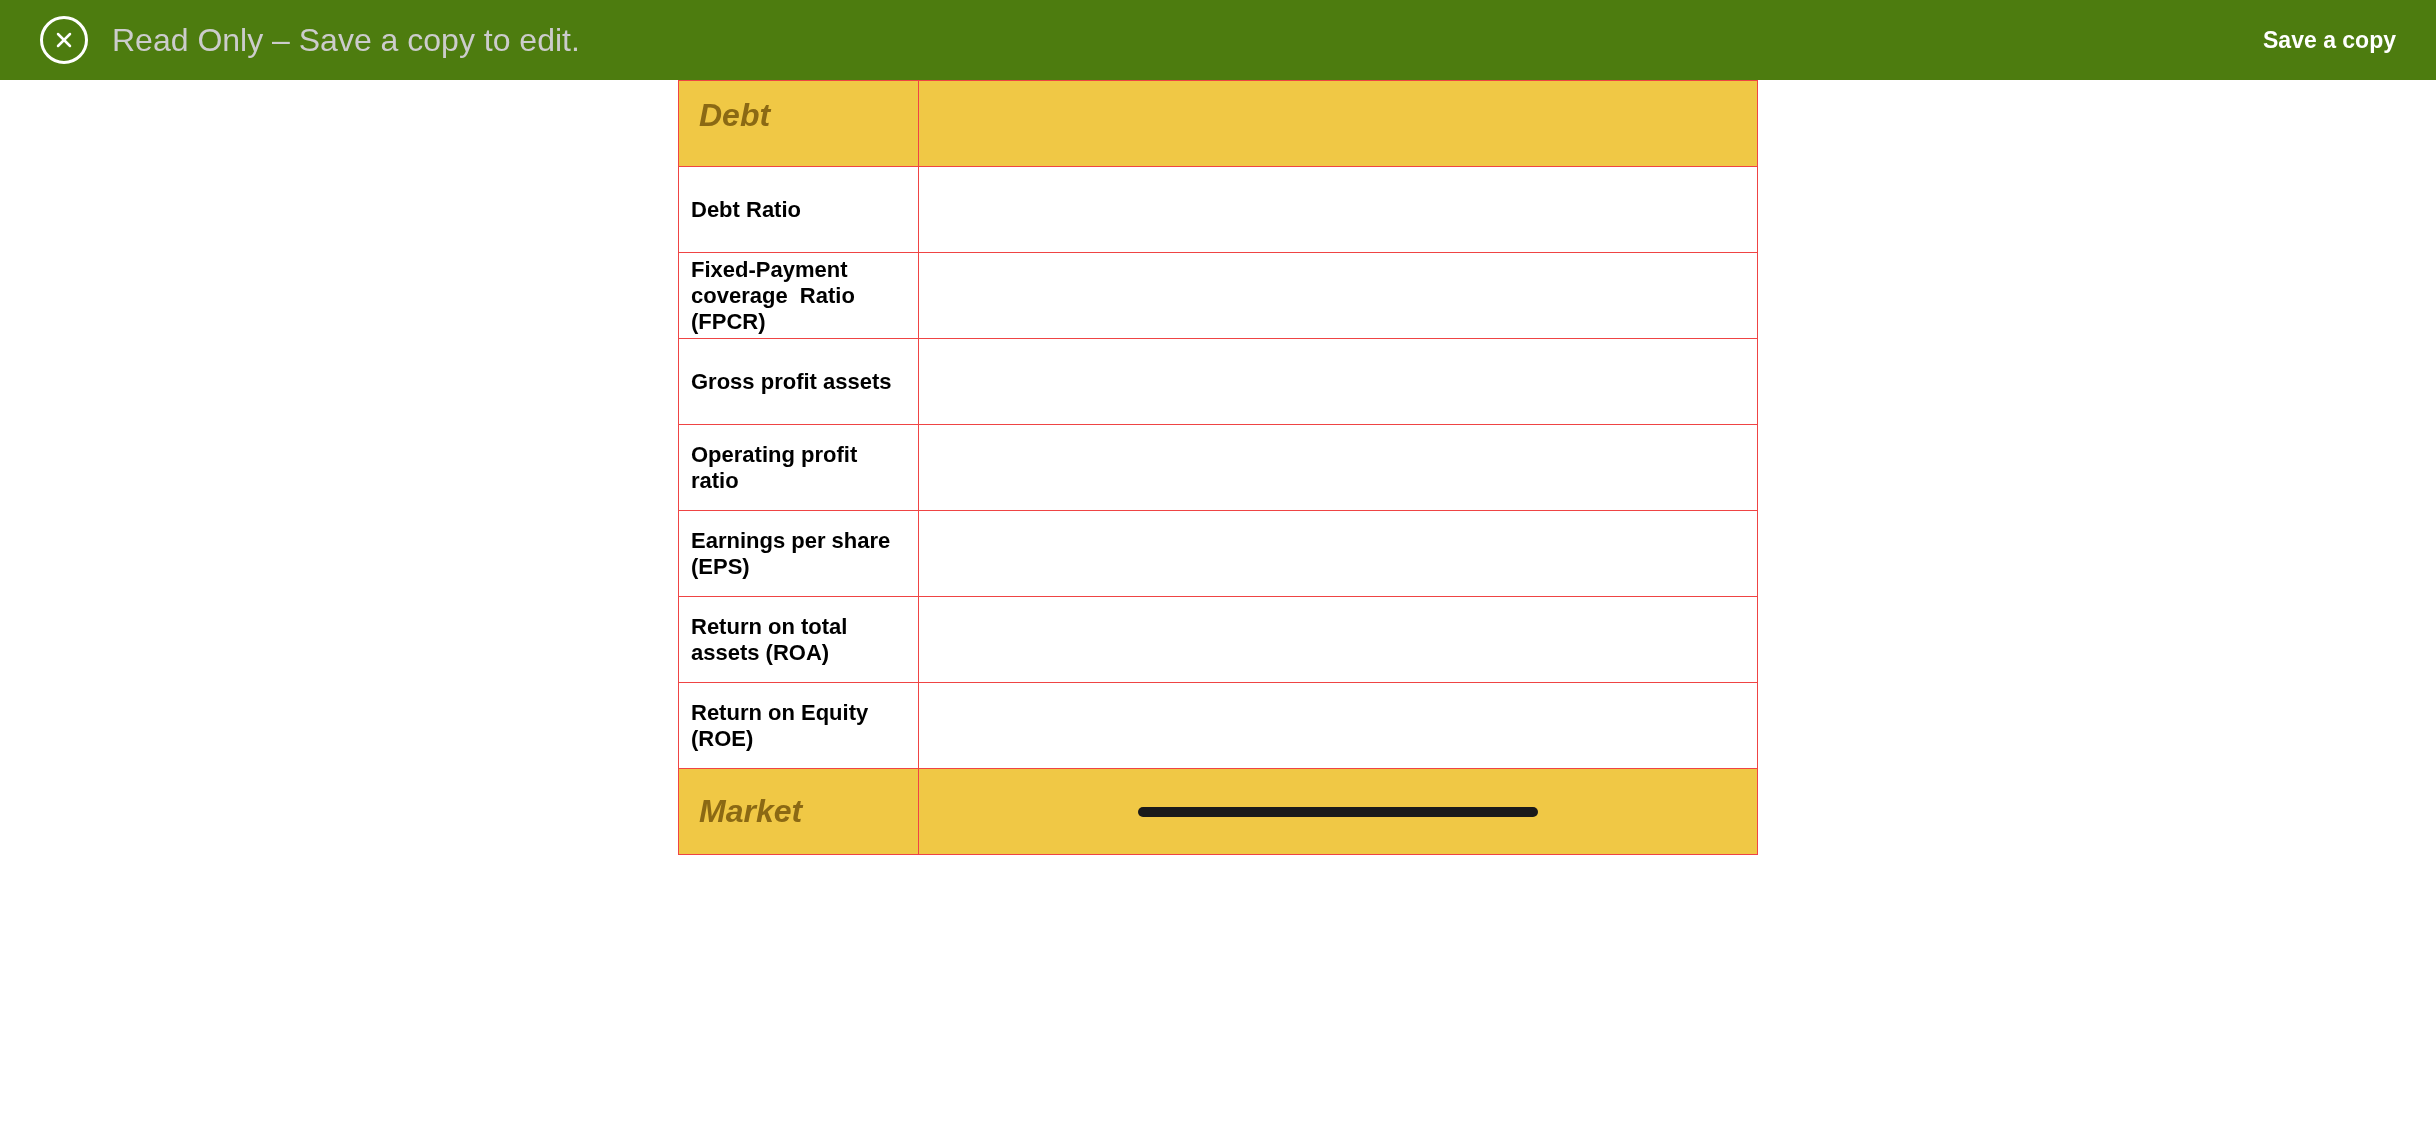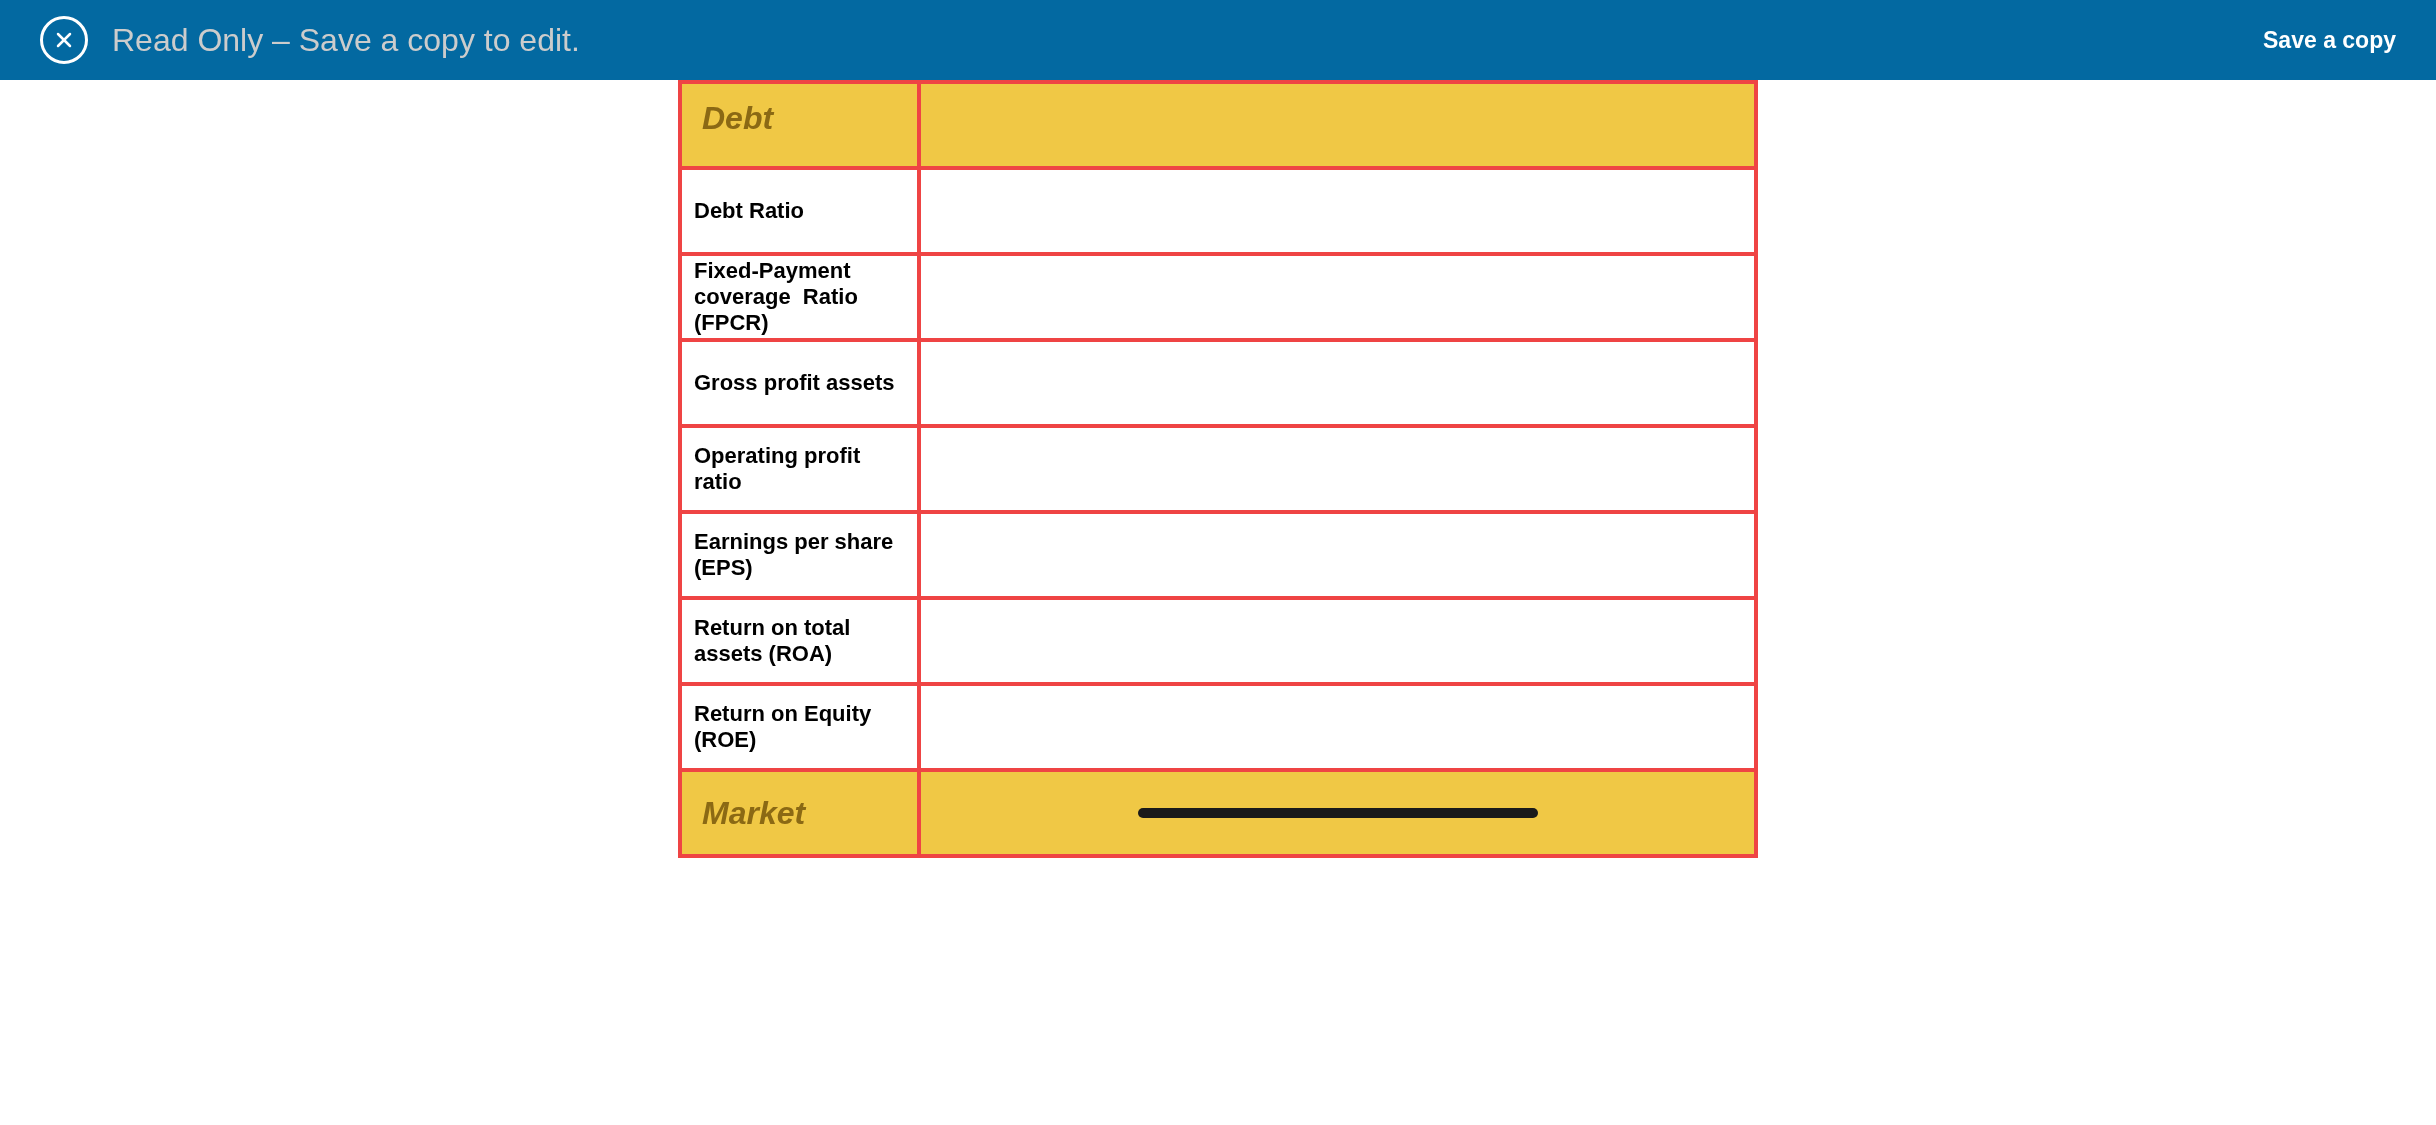--- a/index.html
+++ b/index.html
@@ -11,21 +11,21 @@
     body {
       font-family: -apple-system, BlinkMacSystemFont, 'Helvetica Neue', Arial, sans-serif;
       background: #ffffff;
       width: 2436px;
       min-height: 1125px;
       overflow-x: hidden;
     }
 
     
     .top-banner {
-      background: #0369a1;
+      background: #4d7c0f;
       height: 80px;
       display: flex;
       align-items: center;
       justify-content: space-between;
       padding: 16px 40px;
       position: fixed;
       top: 0;
       left: 0;
       right: 0;
       z-index: 100;
@@ -76,21 +76,21 @@
     }
 
     
     .ratio-table {
       width: 1080px;
       margin: 0 auto;
       border-collapse: collapse;
     }
 
     .ratio-table td {
-      border: 4px solid #ef4444;
+      border: 1px solid #ef4444;
       vertical-align: top;
     }
 
     
     .category-row td {
       background: #f0c845;
       padding: 16px 20px;
       height: 86px;
     }
 

